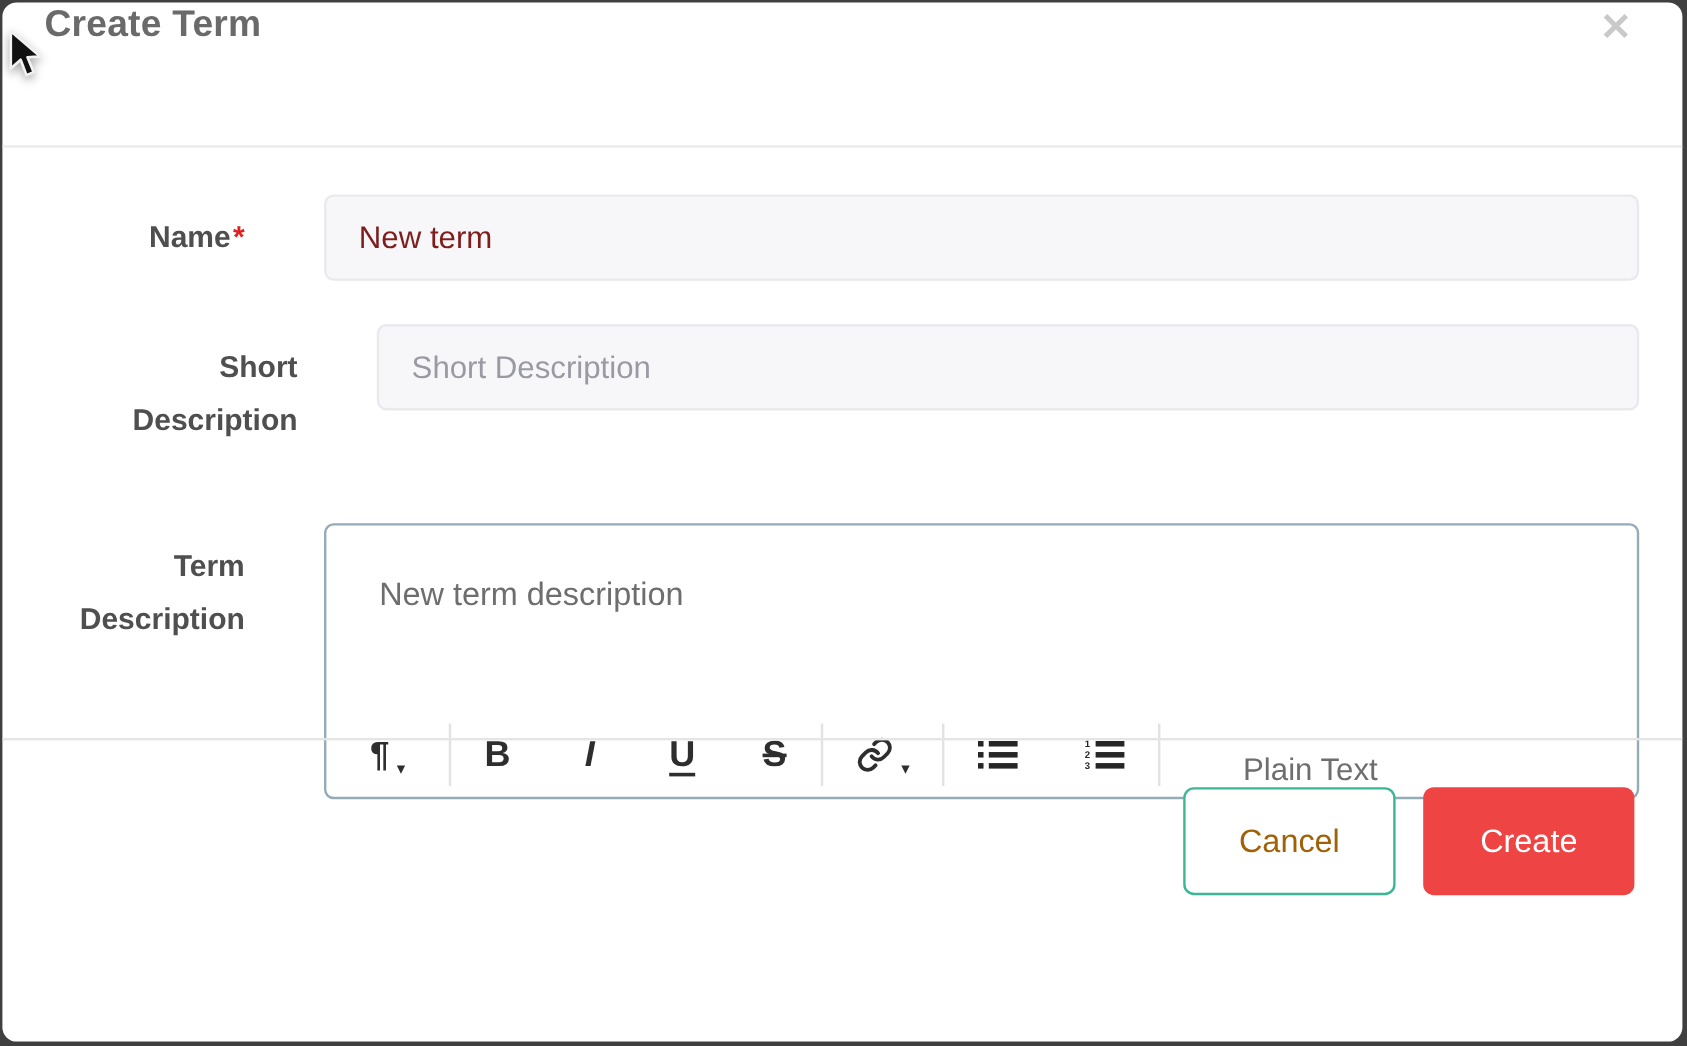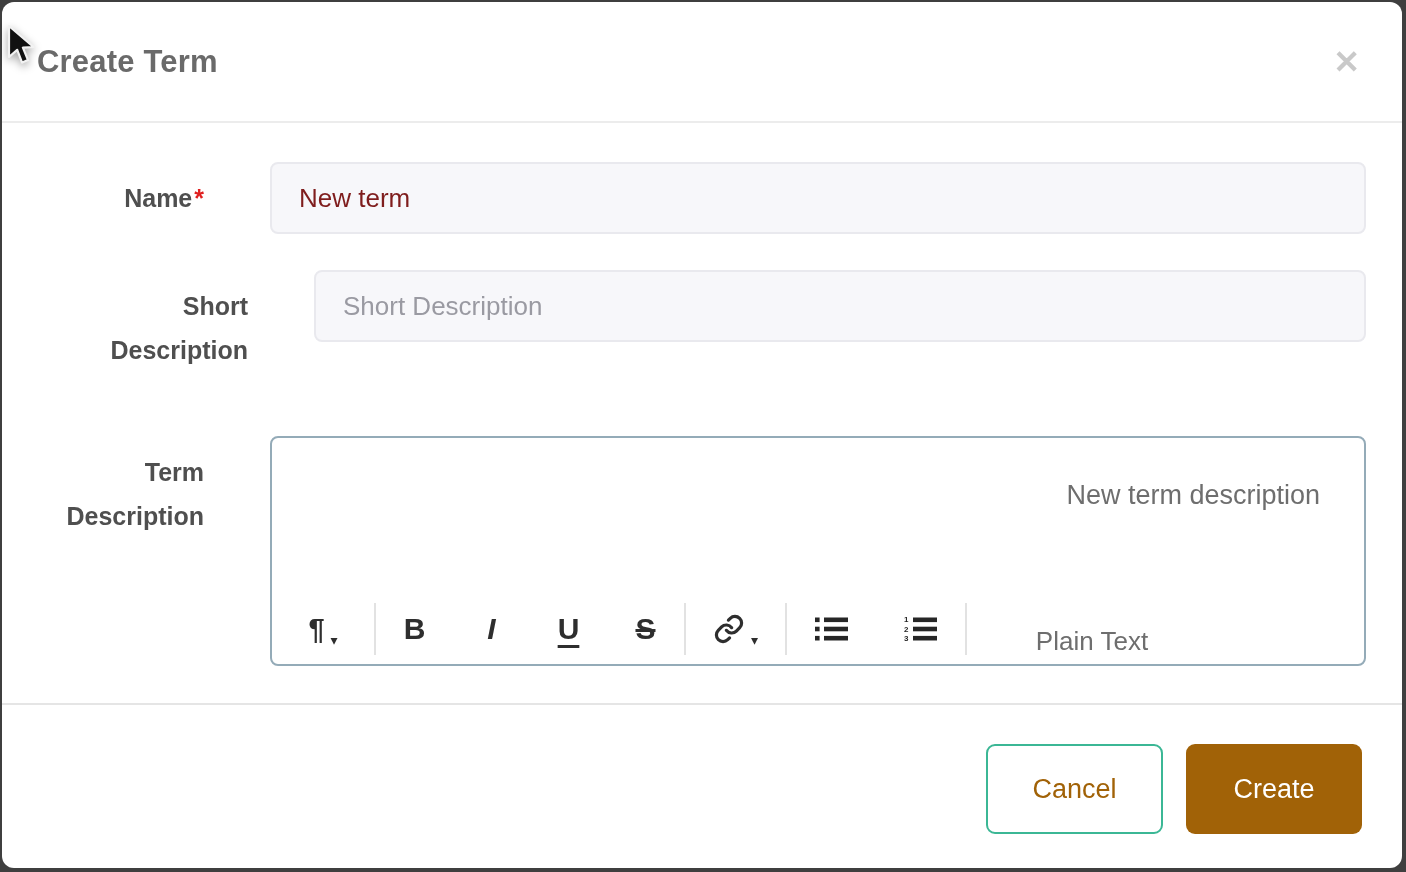--- a/index.html
+++ b/index.html
@@ -8,30 +8,30 @@
 
   .modal {
     position:absolute; left:2px; top:2px; right:4px; bottom:4px;
     background:#fff; border-radius:12px; overflow:hidden;
     display:flex; flex-direction:column;
   }
 
   
   .modal-header {
     flex:none; height:121px; border-bottom:2px solid #ececec;
-    display:flex; align-items:center; padding:0 38px 0 35px;
+    display:flex; align-items:flex-start; padding:0 38px 0 35px;
   }
   .modal-title { font-size:31px; font-weight:700; color:#6a6a6a; letter-spacing:.2px; }
   .close-btn {
     margin-left:auto; background:none; border:none; cursor:pointer;
     font-size:32px; font-weight:700; color:#c9c9c9; line-height:1; padding:4px;
   }
 
   
-  .modal-body { flex:none; height:580px; padding:39px 36px 0 0; }
+  .modal-body { flex:none; height:492px; padding:39px 36px 0 0; }
   .form-row { display:flex; align-items:flex-start; }
   .row-name  { margin-bottom:36px; }
   .row-short { margin-bottom:64px;padding-left:44px; }
   .row-label {
     flex:none; width:202px; padding:14px 0 0 44px; text-align:right;
     font-size:25px; font-weight:700; color:#4f4f4f; line-height:44px;
   }
   .req-star { color:#e02020; font-weight:700; margin-left:2px; }
   .row-field { flex:1; margin-left:66px; min-width:0; }
 
@@ -40,21 +40,21 @@
     border-radius:8px; padding:0 27px; font-size:26px; color:#7f1d1d;
     font-family:inherit; outline:none;
   }
   .text-input::placeholder { color:#9a9aa2; opacity:1; }
 
   
   .editor {
     height:230px; border:2px solid #94abb8; border-radius:8px; background:#fff;
     display:flex; flex-direction:column; overflow:hidden;
   }
-  .editor-text { flex:1; padding:42px 44px 0; font-size:27px; color:#6e6e6e; cursor:text;text-align:right; }
+  .editor-text { flex:1; padding:42px 44px 0; font-size:27px; color:#6e6e6e; cursor:text; }
   .toolbar { flex:none; height:66px; display:flex; align-items:stretch; padding-bottom:4px; }
   .tcell { display:flex; align-items:center; justify-content:center; cursor:pointer; }
   .tc-para   { width:102px; }
   .tc-fmt    { width:77px; }
   .tc-link   { width:99px; }
   .tc-list   { width:89px; }
   .tc-mode   { width:250px; }
   .tsep { flex:none; width:2px; height:52px; background:#e2e2e2; align-self:center; }
 
   .glyph { font-size:30px; color:#2e2e2e; font-weight:700; line-height:1; }
@@ -70,21 +70,21 @@
   .modal-footer {
     flex:1; border-top:2px solid #e5e5e5;
     display:flex; justify-content:flex-end; align-items:flex-start;
     padding:39px 40px 0 0; gap:23px;
   }
   .btn {
     height:90px; border-radius:9px; font-size:27px; font-family:inherit;
     cursor:pointer; display:flex; align-items:center; justify-content:center;
   }
   .btn-cancel { width:177px; background:#fff; border:2px solid #3bb795; color:#a16207; }
-  .btn-create { width:176px; background:#a16207; border:none; color:#fff; }
+  .btn-create { width:176px; background:#ef4444; border:none; color:#fff; }
 
   
   .cursor { position:absolute; left:6px; top:24px; z-index:99; pointer-events:none;
             filter:drop-shadow(0 3px 4px rgba(0,0,0,.35)); }
 </style>
 </head>
 <body>
 
 <div class="modal">
 

